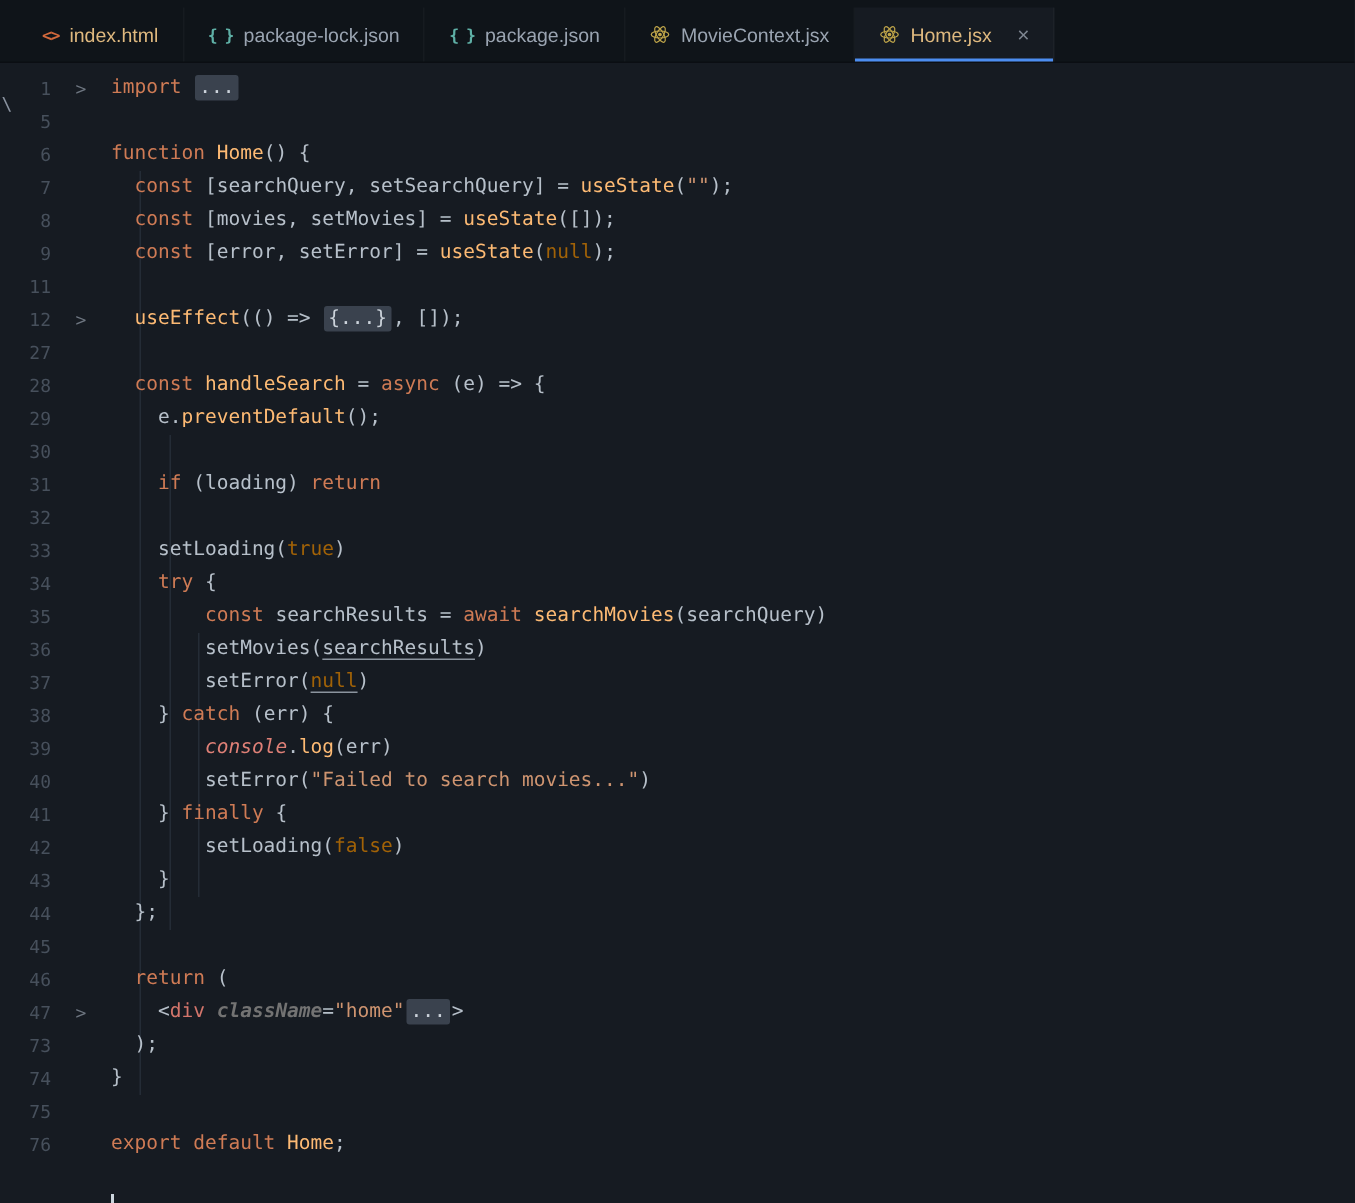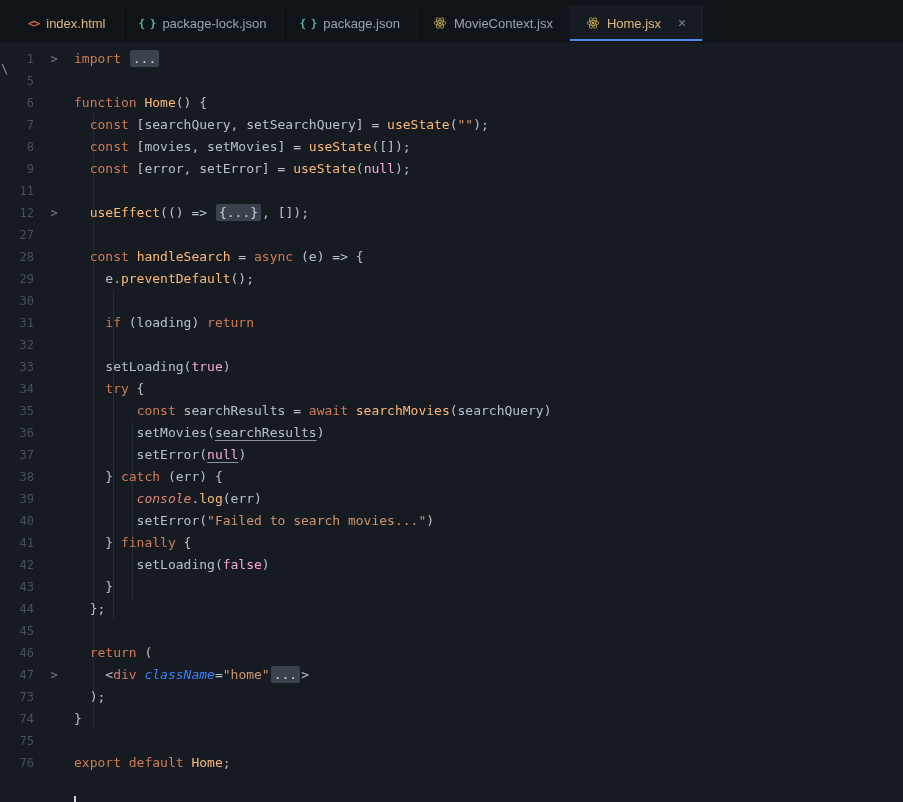--- a/index.html
+++ b/index.html
@@ -50,24 +50,24 @@
   .lfold {
     flex: none; width: 40px; text-align: center;
     color: #6e7681; font-size: 12px;
   }
   .lcontent { white-space: pre; color: #b7c0ca; text-align: center; }
 
   .tok.pl  { color: #b7c0ca; }
   .tok.kw  { color: #cf7b55; }
   .tok.fn  { color: #fdba74; }
   .tok.str { color: #ce9470; }
-  .tok.cn  { color: #f9a8d4; }
+  .tok.cn  { color: #a16207; }
   .tok.it  { color: #df8077; font-style: italic; }
   .tok.tag { color: #d3756b; }
-  .tok.attr{ color: #3b82f6; font-style: italic; }
+  .tok.attr{ color: #737373; font-style: italic; font-weight: bold; }
   .tok.pill{
     background: #3a424e; color: #ccd3db;
     border-radius: 2px; padding: 1px 3px; margin: 0 1px;
   }
   .tok.u {
     text-decoration: underline;
     text-underline-offset: 3px;
     text-decoration-thickness: 1px;
     text-decoration-color: #8b949e;
   }

